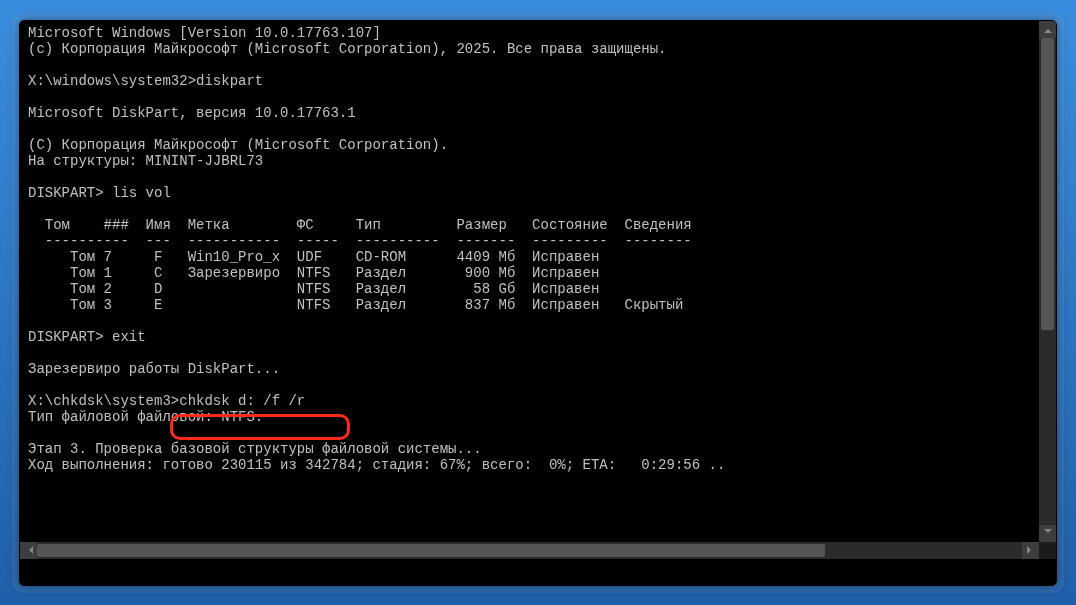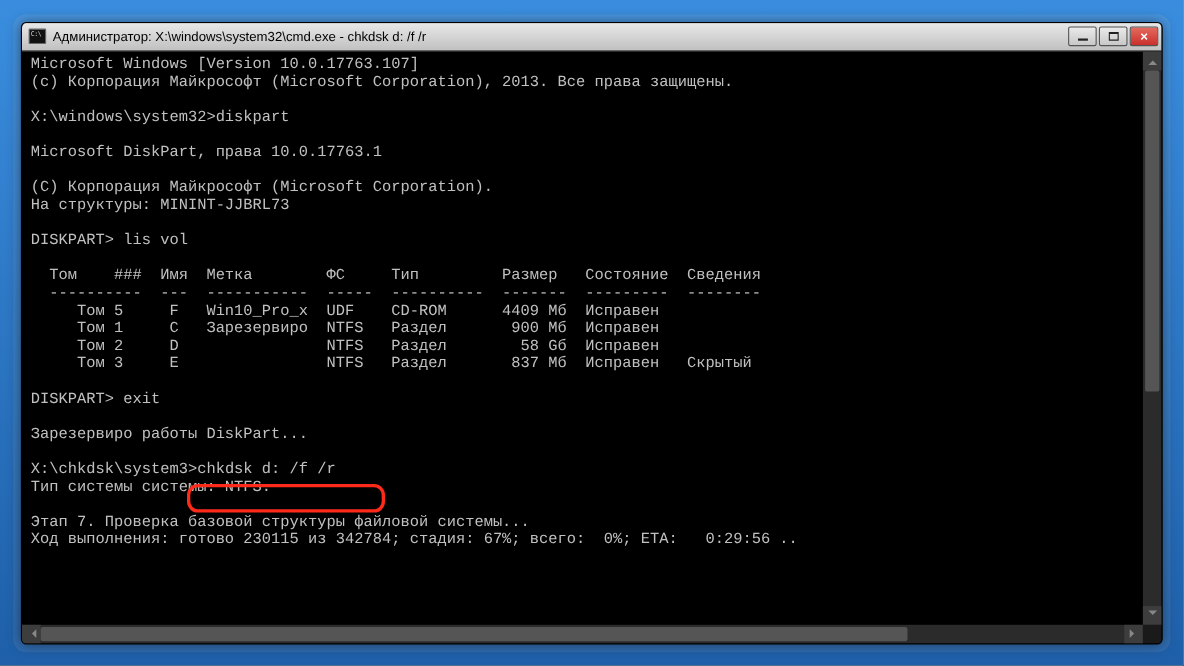--- a/index.html
+++ b/index.html
@@ -132,64 +132,49 @@
     .sb-btn.bottom { position:absolute; bottom:0; }
     .scrollbar-h .sb-btn { width:17px;height:100%; display:inline-flex;}
     .sb-track-h { position:absolute; left:17px; right:17px; top:0; bottom:0; }
     .sb-thumb-h { position:absolute; top:2px; bottom:2px; left:0; width:80%; background:#555; border-radius:2px; }
     .scrollbar-h .sb-btn.rightbtn { position:absolute; right:0; top:0;}
   </style>
 </head>
 <body>
 
 <div class="window">
-  <div class="titlebar">
-    <div class="titlebar-icon"></div>
-    <div class="title-text">Администратор: X:\windows\system32\cmd.exe - chkdsk  d: /f /r</div>
-    <div class="win-btns">
-      <div class="win-btn min">
-          <div class="min-glyph"></div>
-        </div>
-      <div class="win-btn max">
-          <div class="max-glyph"></div>
-        </div>
-      <div class="win-btn close">
-          <span class="close-glyph">×</span>
-        </div>
-    </div>
-  </div>
 
   <div class="terminal">
     <div class="terminal-content"><span>Microsoft Windows [Version 10.0.17763.107]</span>
-<span>(c) Корпорация Майкрософт (Microsoft Corporation), 2013. Все права защищены.</span>
+<span>(c) Корпорация Майкрософт (Microsoft Corporation), 2025. Все права защищены.</span>
 <span></span>
 <span>X:\windows\system32&gt;diskpart</span>
 <span></span>
-<span>Microsoft DiskPart, права 10.0.17763.1</span>
+<span>Microsoft DiskPart, версия 10.0.17763.1</span>
 <span></span>
 <span>(C) Корпорация Майкрософт (Microsoft Corporation).</span>
 <span>На структуры: MININT-JJBRL73</span>
 <span></span>
 <span>DISKPART&gt; lis vol</span>
 <span></span>
 <span>  Том    ###  Имя  Метка        ФС     Тип         Размер   Состояние  Сведения</span>
 <span>  ----------  ---  -----------  -----  ----------  -------  ---------  --------</span>
-<span>     Том 5     F   Win10_Pro_x  UDF    CD-ROM      4409 Мб  Исправен</span>
+<span>     Том 7     F   Win10_Pro_x  UDF    CD-ROM      4409 Мб  Исправен</span>
 <span>     Том 1     C   Зарезервиро  NTFS   Раздел       900 Мб  Исправен</span>
 <span>     Том 2     D                NTFS   Раздел        58 Gб  Исправен</span>
 <span>     Том 3     E                NTFS   Раздел       837 Мб  Исправен   Скрытый</span>
 <span></span>
 <span>DISKPART&gt; exit</span>
 <span></span>
 <span>Зарезервиро работы DiskPart...</span>
 <span></span>
 <span>X:\chkdsk\system3</span><span>&gt;chkdsk d: /f /r</span>
-<span>Тип системы системы: NTFS.</span>
-<span></span>
-<span>Этап 7. Проверка базовой структуры файловой системы...</span>
+<span>Тип файловой файловой: NTFS.</span>
+<span></span>
+<span>Этап 3. Проверка базовой структуры файловой системы...</span>
 <span>Ход выполнения: готово 230115 из 342784; стадия: 67%; всего:  0%; ETA:   0:29:56 ..</span></div>
 
     <div class="highlight-box" style="left:150px; top:393px; width:180px; height:26px;"></div>
 
     <div class="scrollbar-v">
       <div class="sb-btn">
           <div class="arrow up"></div>
         </div>
       <div class="sb-track-v">
         <div class="sb-thumb-v"></div>

